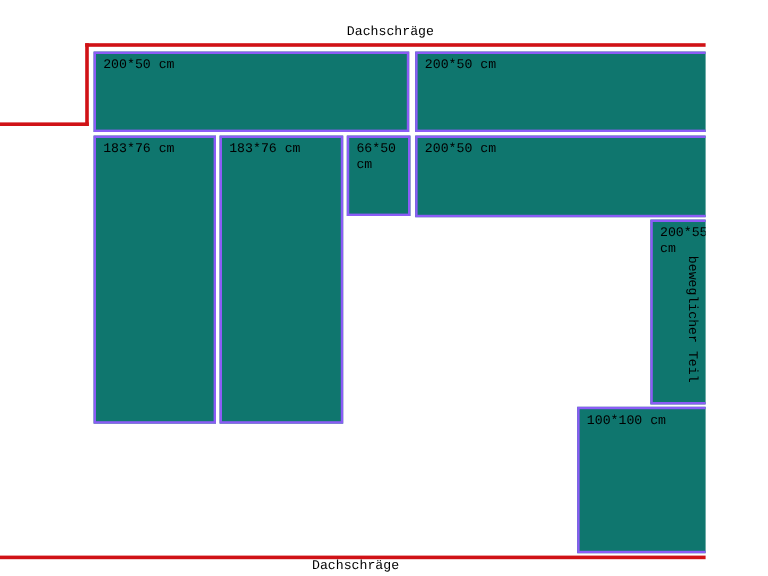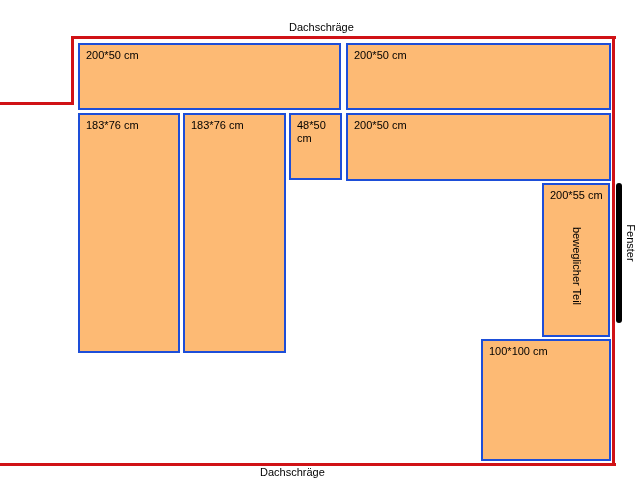--- a/index.html
+++ b/index.html
@@ -1,29 +1,29 @@
 <!DOCTYPE html>
 <html><head>
 <meta charset="utf-8">
 <style>
   html,body { margin:0; padding:0; background:#fff; }
   #canvas {
-    position:relative; width:640px; height:480px; background:#ffffff;
-    font-family:Liberation Sans, sans-serif; font-size:11px; color:#000;
+    position:relative; width:588px; height:480px; background:#ffffff;
+    font-family:Liberation Mono, monospace; font-size:11px; color:#000;
     overflow:hidden;
   }
   .wall { position:absolute; background:#d01216; }
   #wall-top     { left:71px;  top:36px;  width:545px; height:3px; }
   #wall-right   { left:612px; top:36px;  width:3px;   height:430px; }
   #wall-bottom  { left:0;     top:463px; width:616px; height:3px; }
   #wall-left-v  { left:71px;  top:36px;  width:3px;   height:69px; }
   #wall-left-h  { left:0;     top:102px; width:74px;  height:3px; }
 
   .box {
-    position:absolute; background:#fdba74; border:2px solid #1d4ed8;
+    position:absolute; background:#0f766e; border:2px solid #8b5cf6;
     box-sizing:border-box; padding:4px 2px 0 6px; line-height:13px;
   }
   #box-a { left:78px;  top:43px;  width:263px; height:67px; }
   #box-b { left:346px; top:43px;  width:265px; height:67px; }
   #box-c { left:78px;  top:113px; width:102px; height:240px; }
   #box-d { left:183px; top:113px; width:103px; height:240px; }
   #box-e { left:289px; top:113px; width:53px;  height:67px; }
   #box-f { left:346px; top:113px; width:265px; height:68px; }
   #box-g { left:542px; top:183px; width:68px;  height:154px; }
   #box-h { left:481px; top:339px; width:130px; height:122px; }
@@ -63,21 +63,21 @@
   <div class="box" id="box-b">
     <span>200*50 cm</span>
   </div>
   <div class="box" id="box-c">
     <span>183*76 cm</span>
   </div>
   <div class="box" id="box-d">
     <span>183*76 cm</span>
   </div>
   <div class="box" id="box-e">
-    <span>48*50 cm</span>
+    <span>66*50 cm</span>
   </div>
   <div class="box" id="box-f">
     <span>200*50 cm</span>
   </div>
   <div class="box" id="box-g">
     <span>200*55 cm</span>
     <span class="rot-label" id="movable-label">beweglicher Teil</span>
   </div>
   <div class="box" id="box-h">
     <span>100*100 cm</span>

